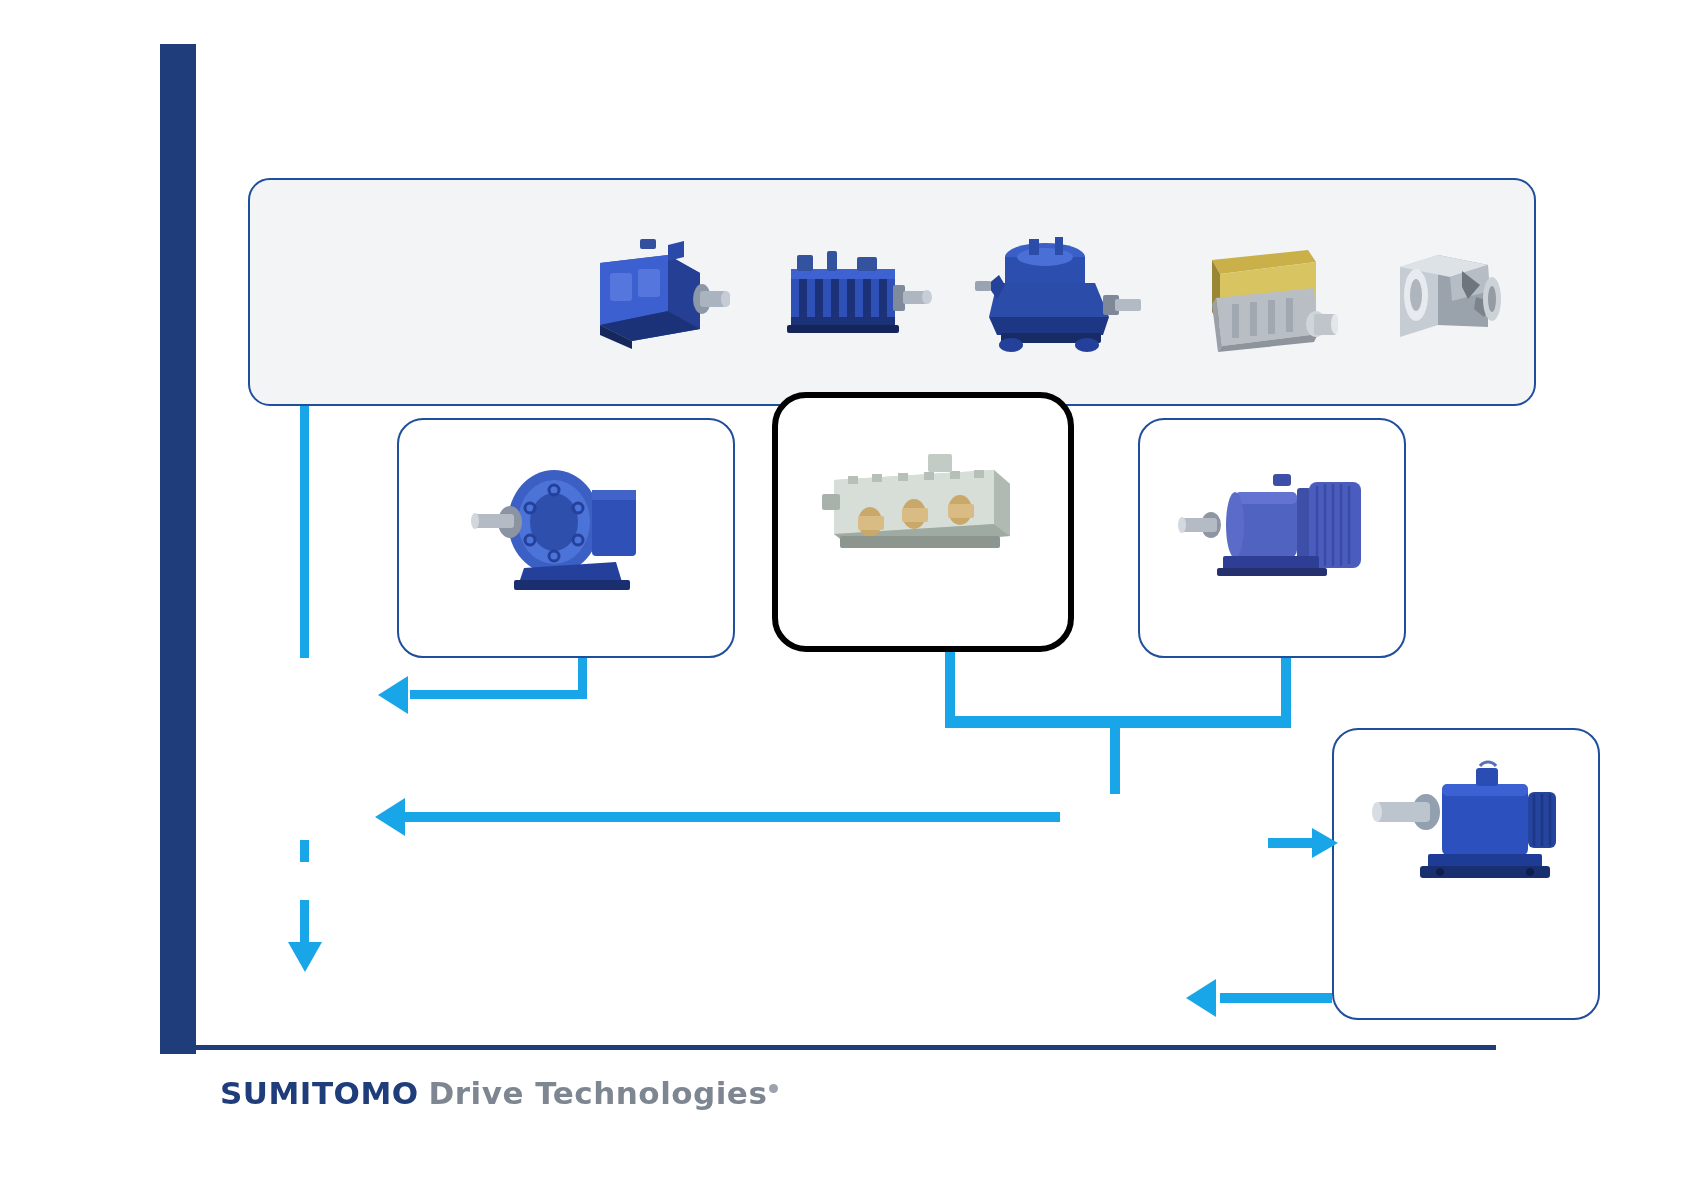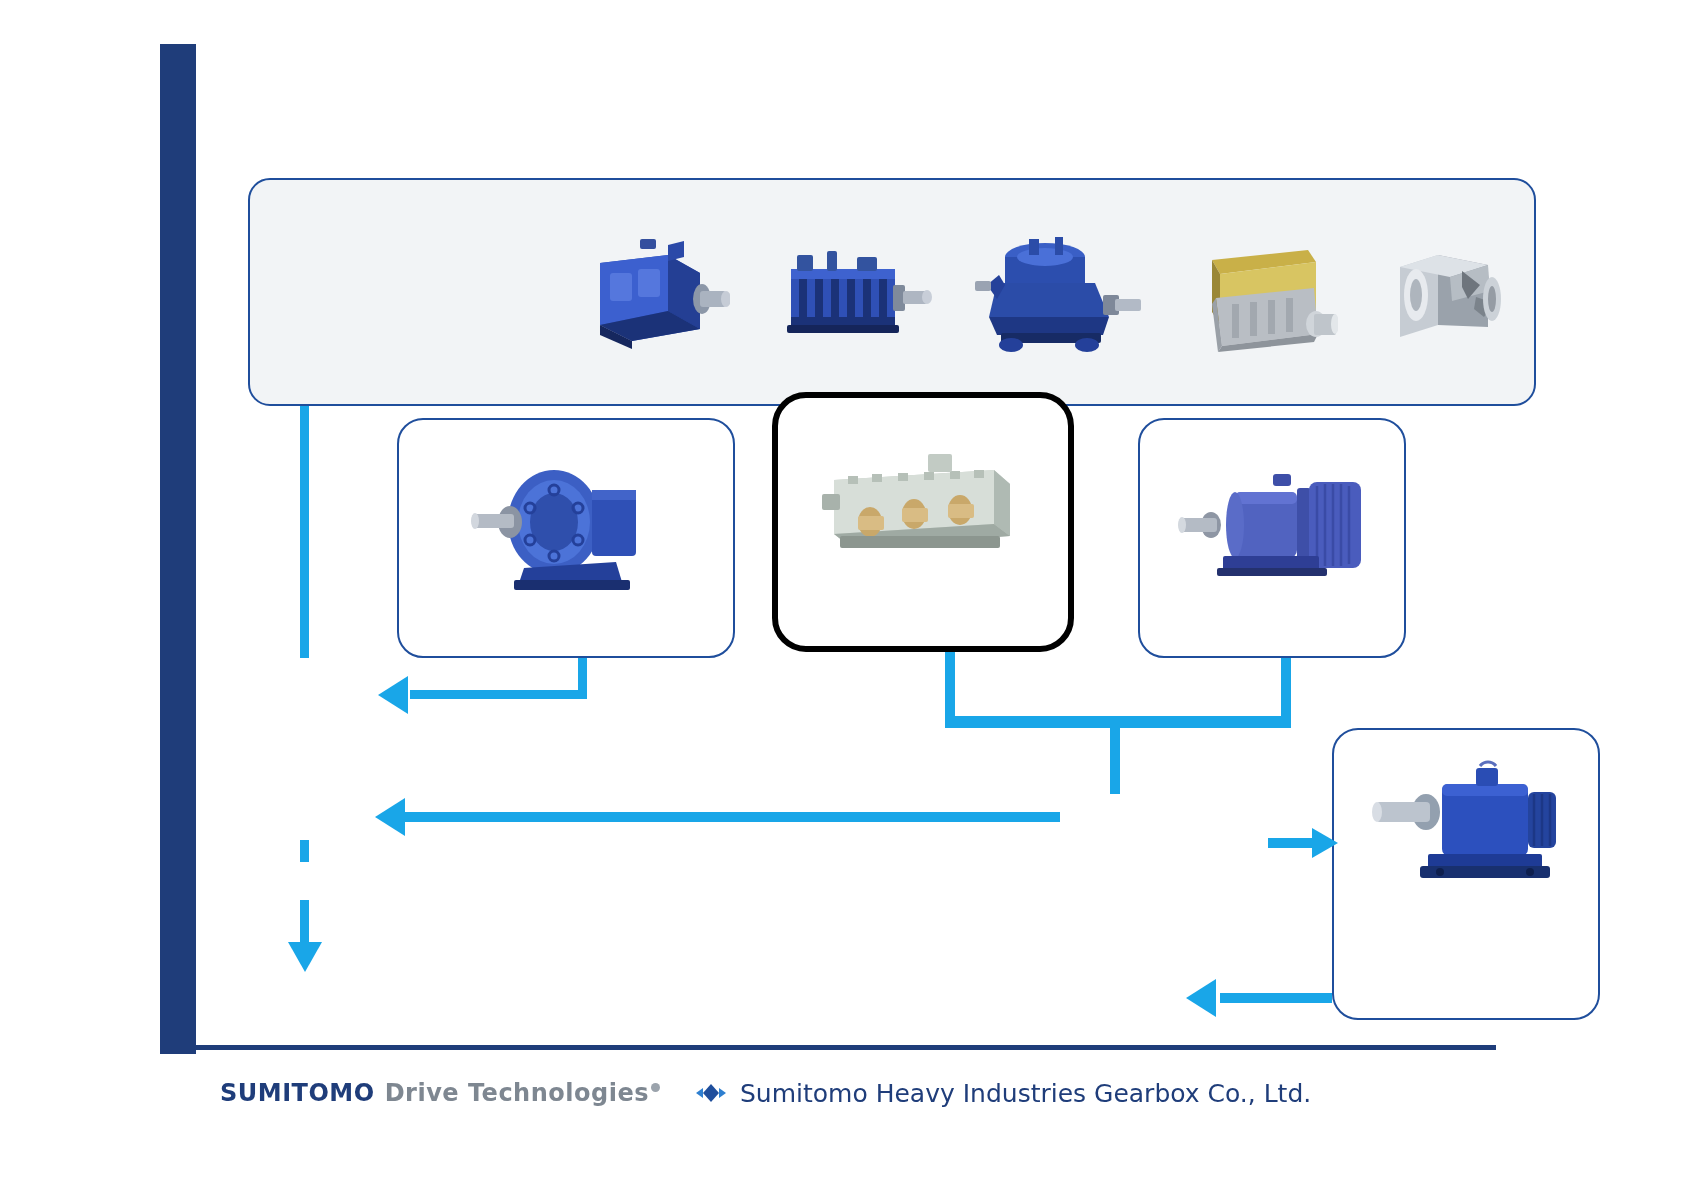--- a/index.html
+++ b/index.html
@@ -118,21 +118,21 @@
     left: 220px;
     top: 1058px;
     width: 1200px;
     height: 70px;
     display: flex;
     align-items: center;
   }
   .logo-sumitomo {
     font-family: "DejaVu Sans", sans-serif;
     font-weight: bold;
-    font-size: 24px;
+    font-size: 31px;
     letter-spacing: 0.5px;
     color: #1F3D7A;
     white-space: nowrap;
   }
   .logo-sumitomo .gray {
     color: #7E8791;
   }
   .logo-dot {
     display: inline-block;
     width: 9px; height: 9px;
@@ -409,23 +409,15 @@
   <div class="arrow-head arrow-left" style="left:1186px; top:979px;"></div>
 
   <div class="conn" style="left:300px; top:840px; width:9px; height:22px;"></div>
   <div class="conn" style="left:300px; top:900px; width:9px; height:48px;"></div>
   <div class="arrow-head arrow-down" style="left:288px; top:942px;"></div>
 
   <div class="footer">
     <div class="logo-sumitomo">
       <span>SUMITOMO</span><span style="display:inline-block;width:10px;"></span><span class="gray">Drive Technologies</span><span class="logo-dot"></span>
     </div>
-    <div class="footer-company">
-      <svg class="footer-mark" viewBox="0 0 34 20">
-        <polygon points="17,1 25,10 17,19 9,10" fill="#1F4E9C"></polygon>
-        <polygon points="2,10 9,5 9,15" fill="#2E7FD0"></polygon>
-        <polygon points="32,10 25,5 25,15" fill="#2E7FD0"></polygon>
-      </svg>
-      <span class="footer-company-text">Sumitomo Heavy Industries Gearbox Co., Ltd.</span>
-    </div>
   </div>
 
 </div>
 
 </body></html>

